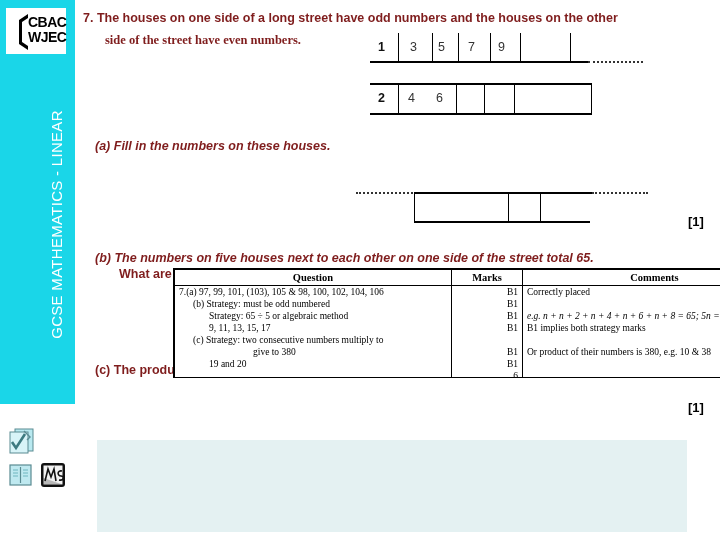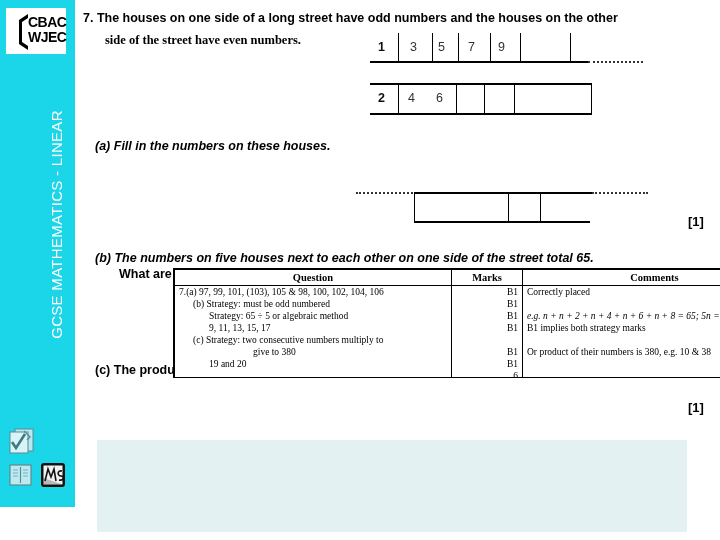--- a/index.html
+++ b/index.html
@@ -5,21 +5,21 @@
   html,body{margin:0;padding:0;}
   body{
     width:720px;height:540px;
     background:#ffffff;
     font-family:"Liberation Sans", sans-serif;
     overflow:hidden;
     position:relative;
   }
   
   #sidebar{
-    position:absolute;left:0;top:0;width:75px;height:507px;
+    position:absolute;left:0;top:0;width:75px;height:404px;
     background:#1ad6e8;
   }
   #logo-box{
     position:absolute;left:6px;top:8px;width:60px;height:46px;
     background:#ffffff;
   }
   #logo-inner{
     position:absolute;left:10px;top:4px;width:46px;height:38px;
   }
   .logo-word{
@@ -58,21 +58,21 @@
   
   #content{
     position:absolute;left:75px;top:0;width:645px;height:540px;
     background:#ffffff;
   }
   .qtext{
     position:absolute;
     font-family:"Liberation Sans",sans-serif;
     font-weight:bold;
     font-size:12.5px;
-    color:#000000;
+    color:#7f1d1d;
     line-height:16px;
     white-space:nowrap;
   }
   .italic-lbl{font-style:italic;}
   #q-line1{left:8px;top:10px;}
   #q-line2{left:30px;top:32px;font-family:Liberation Serif, serif;}
   #part-a{left:20px;top:138px;}
   #part-b1{left:20px;top:250px;font-style:italic;}
   #part-b2{left:44px;top:266px;}
   #part-c1{left:20px;top:362px;}

